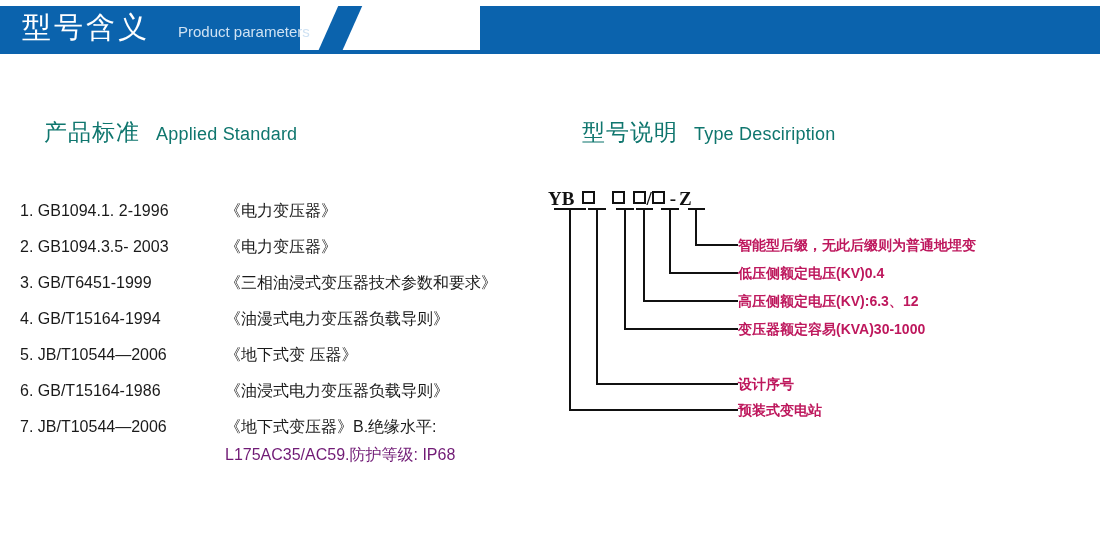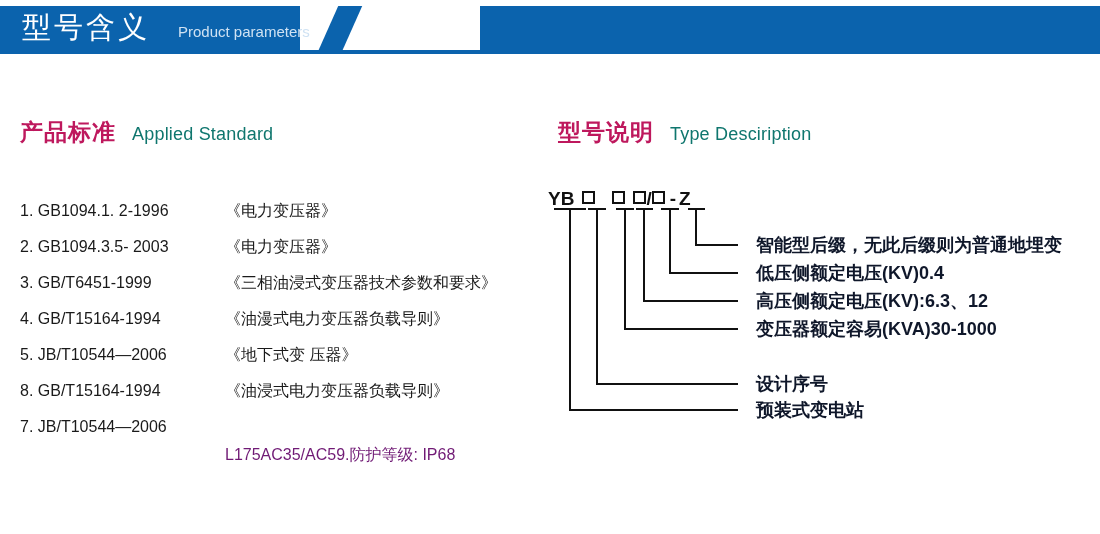--- a/index.html
+++ b/index.html
@@ -98,23 +98,24 @@
     text-align: center;
   }
 
   
   .sec-head {
     position: absolute;
     white-space: nowrap;
   }
   .sec-head .cn {
     font-size: 23px;
-    font-weight: bold;
-    color: #be185d;
+    font-weight: normal;
+    color: #0f766e;
     letter-spacing: 1px;
+    margin-left: 24px;
   }
   .sec-head .en {
     font-size: 18px;
     color: #0f766e;
     margin-left: 16px;
     letter-spacing: 0.2px;
   }
   #head-left  { left: 20px;  top: 117px; }
   #head-right { left: 558px; top: 117px; }
 
@@ -157,20 +158,21 @@
   .code-row {
     position: absolute;
     left: 0;
     top: 0;
     height: 24px;
     white-space: nowrap;
     font-size: 19px;
     font-weight: bold;
     color: #111111;
     letter-spacing: 0px;
+    font-family: Liberation Serif, serif;
   }
   .code-row .ch {
     display: inline-block;
   }
   .code-box {
     display: inline-block;
     width: 13px;
     height: 13px;
     border: 2px solid #111111;
     vertical-align: 1px;
@@ -187,24 +189,24 @@
 
   .labels {
     position: absolute;
     left: 0;
     top: 0;
     width: 545px;
     height: 230px;
   }
   .lbl {
     position: absolute;
-    left: 208px;
-    font-size: 18px;
+    left: 190px;
+    font-size: 14px;
     font-weight: bold;
-    color: #0f172a;
+    color: #be185d;
     white-space: nowrap;
     line-height: 16px;
   }
 </style>
 </head>
 <body>
 
 <div class="banner">
   <div class="banner-bar"></div>
   <div class="banner-tailbar"></div>
@@ -240,25 +242,26 @@
   </div>
   <div class="std-row">
     <span class="std-code">4. GB/T15164-1994</span>
     <span class="std-name">《油漫式电力变压器负载导则》</span>
   </div>
   <div class="std-row">
     <span class="std-code">5. JB/T10544—2006</span>
     <span class="std-name">《地下式变 压器》</span>
   </div>
   <div class="std-row">
-    <span class="std-code">8. GB/T15164-1994</span>
+    <span class="std-code">6. GB/T15164-1986</span>
     <span class="std-name">《油浸式电力变压器负载导则》</span>
   </div>
   <div class="std-row">
     <span class="std-code">7. JB/T10544—2006</span>
+    <span class="std-name">《地下式变压器》B.绝缘水平:</span>
   </div>
   <div class="std-cont">L175AC35/AC59.防护等级: IP68</div>
 </div>
 
 <div class="diagram">
 
   <div class="code-row">
     <span class="ch">YB</span><span style="display:inline-block;width:8px"></span><span class="code-box"></span><span style="display:inline-block;width:17px"></span><span class="code-box"></span><span style="display:inline-block;width:8px"></span><span class="code-box"></span><span class="ch">/</span><span class="code-box"></span><span style="display:inline-block;width:5px"></span><span class="ch">-</span><span style="display:inline-block;width:3px"></span><span class="ch">Z</span>
   </div>
 

